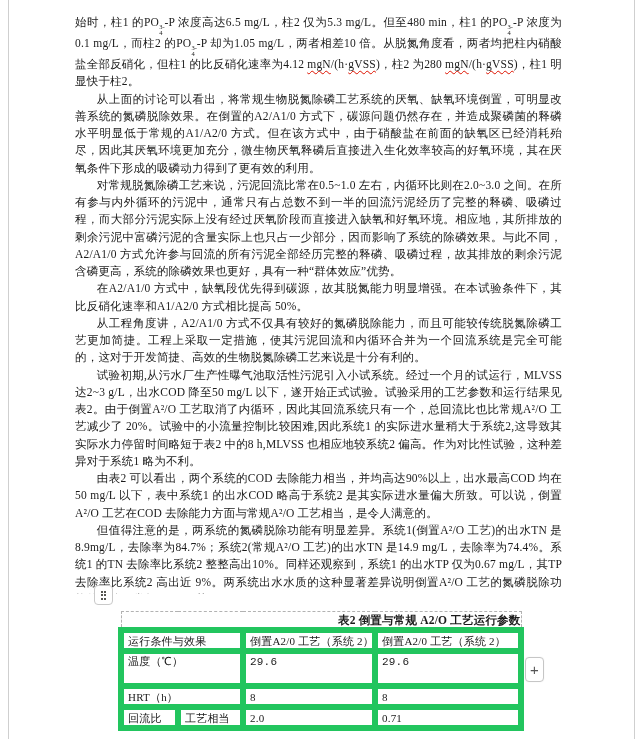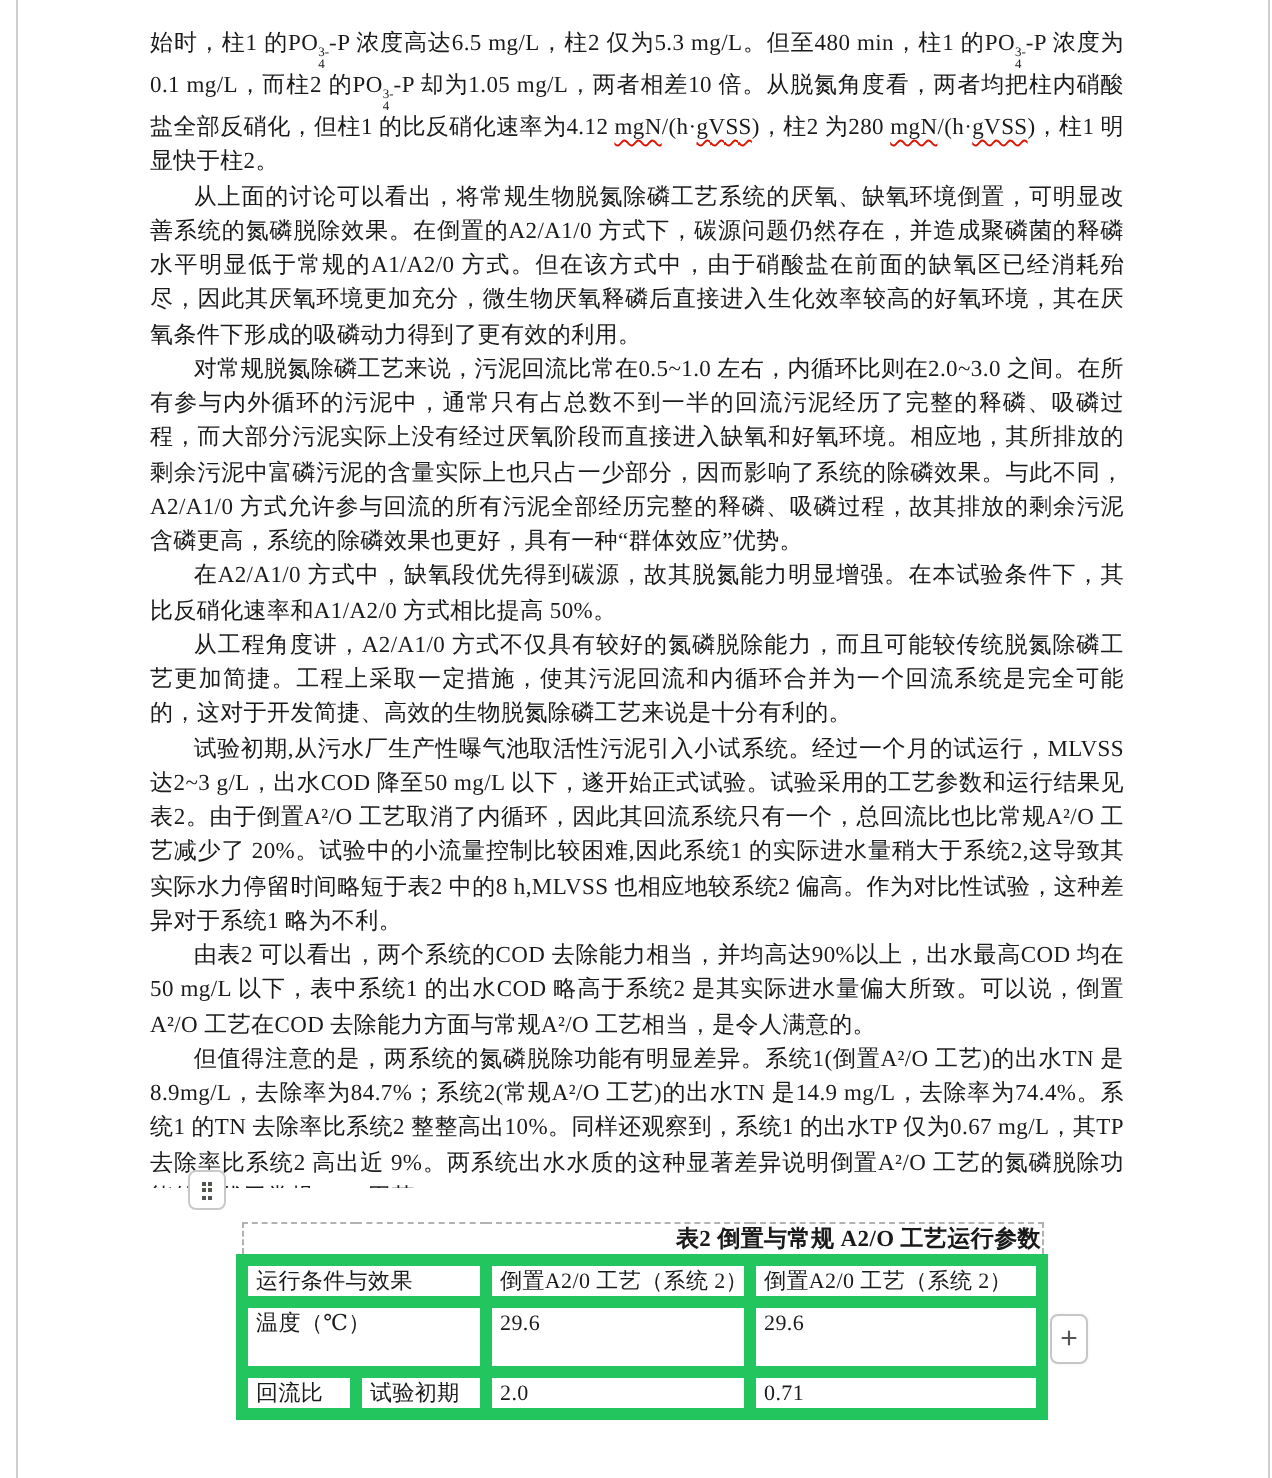--- a/index.html
+++ b/index.html
@@ -125,28 +125,33 @@
   <tbody>
     <tr style="height:18px;">
       <td colspan="4" class="t-title">表2  倒置与常规 A2/O 工艺运行参数</td>
     </tr>
     <tr style="height:19px;">
       <td colspan="2">运行条件与效果</td>
       <td>倒置A2/0 工艺（系统 2）</td>
       <td>倒置A2/0 工艺（系统 2）</td>
     </tr>
 
-  <tr style="height: 35px;">
+  <tr style="height: 35px; font-family: Liberation Mono, monospace;">
         <td colspan="2">温度（℃）</td>
         <td>29.6</td>
         <td>29.6</td>
       </tr>
+      <tr style="height: 19px;">
+        <td colspan="2">HRT（h）</td>
+        <td>8</td>
+        <td>8</td>
+      </tr>
       <tr style="height: 20px;">
         <td>回流比</td>
-        <td>试验初期</td>
+        <td>工艺相当</td>
         <td>2.0</td>
         <td>0.71</td>
       </tr>
     </tbody>
 </table>
 
 <div class="plus-btn">
   <span>+</span>
 </div>
 

